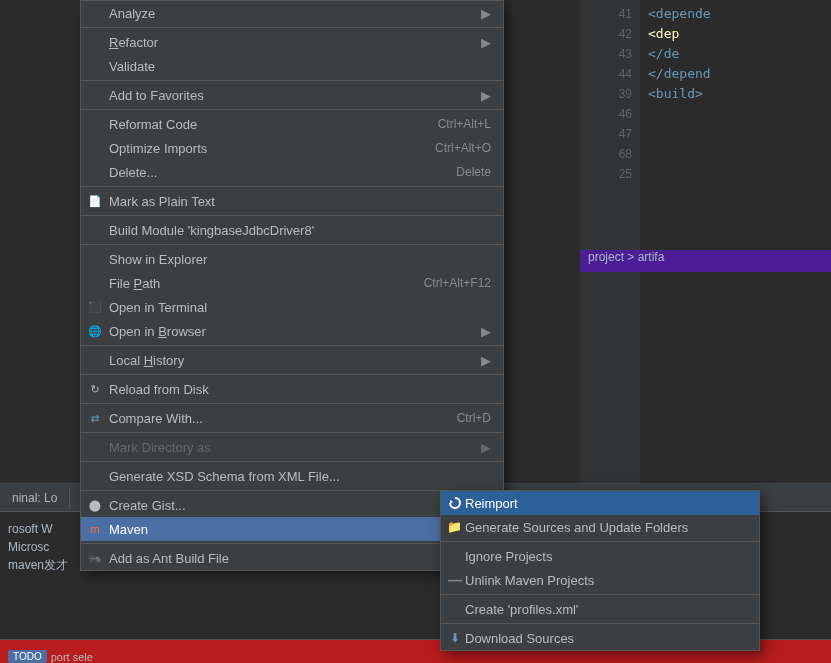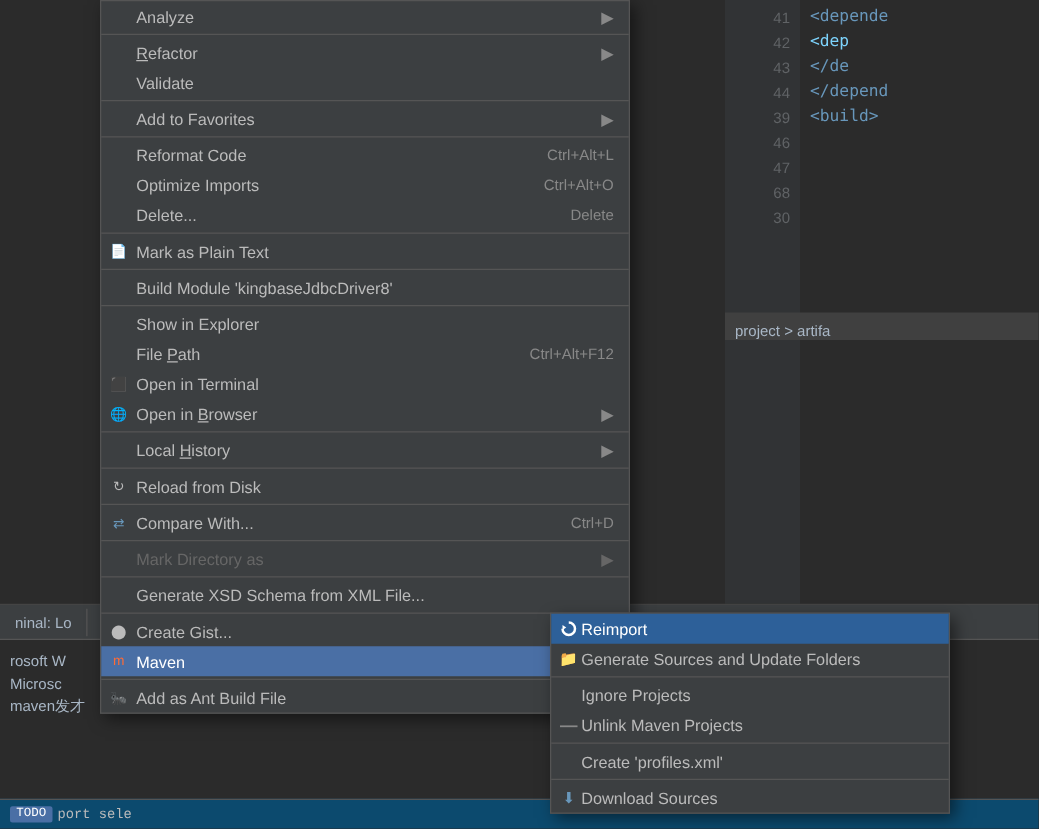--- a/index.html
+++ b/index.html
@@ -57,23 +57,23 @@
       white-space: nowrap;
     }
 
     
     .breadcrumb {
       position: absolute;
       top: 250px;
       left: 580px;
       right: 0;
       height: 22px;
-      background: #404040;
-      display: flex;
-      align-items: flex-end;
+      background: #4c1d95;
+      display: flex;
+      align-items: flex-start;
       padding-left: 8px;
       color: #a9b7c6;
       font-size: 12px;
     }
 
     
     .bottom-panel {
       position: absolute;
       bottom: 0;
       left: 0;
@@ -222,28 +222,27 @@
       font-size: 12px;
     }
 
     
     .status-bar {
       position: absolute;
       bottom: 0;
       left: 0;
       right: 0;
       height: 24px;
-      background: #0c4a6e;
-      display: flex;
-      align-items: center;
+      background: #b91c1c;
+      display: flex;
+      align-items: flex-end;
       padding: 0 8px;
       color: #bbbbbb;
       font-size: 11px;
       border-top: 1px solid #555;
-      font-family: Liberation Mono, monospace;
     }
 
     .todo-badge {
       background: #4a6fa5;
       color: white;
       padding: 1px 5px;
       border-radius: 2px;
       font-size: 10px;
       margin-right: 4px;
     }
@@ -255,26 +254,26 @@
 
 <div class="line-numbers">
   <div>41</div>
   <div>42</div>
   <div>43</div>
   <div>44</div>
   <div>39</div>
   <div>46</div>
   <div>47</div>
   <div>68</div>
-  <div>30</div>
+  <div>25</div>
 </div>
 
 <div class="code-area">
   <div class="code-line"><span style="color:#6897bb">&lt;depende</span></div>
-  <div class="code-line"><span style="color:#7dd3fc">&lt;dep</span></div>
+  <div class="code-line"><span style="color:#fef9c3">&lt;dep</span></div>
   <div class="code-line"></div>
   <div class="code-line"></div>
   <div class="code-line"></div>
   <div class="code-line"><span style="color:#6897bb">&lt;/de</span></div>
   <div class="code-line"><span style="color:#6897bb">&lt;/depend</span></div>
   <div class="code-line"><span style="color:#6897bb">&lt;build&gt;</span></div>
 </div>
 
 <div class="breadcrumb">
   <span>project &gt; artifa</span>

